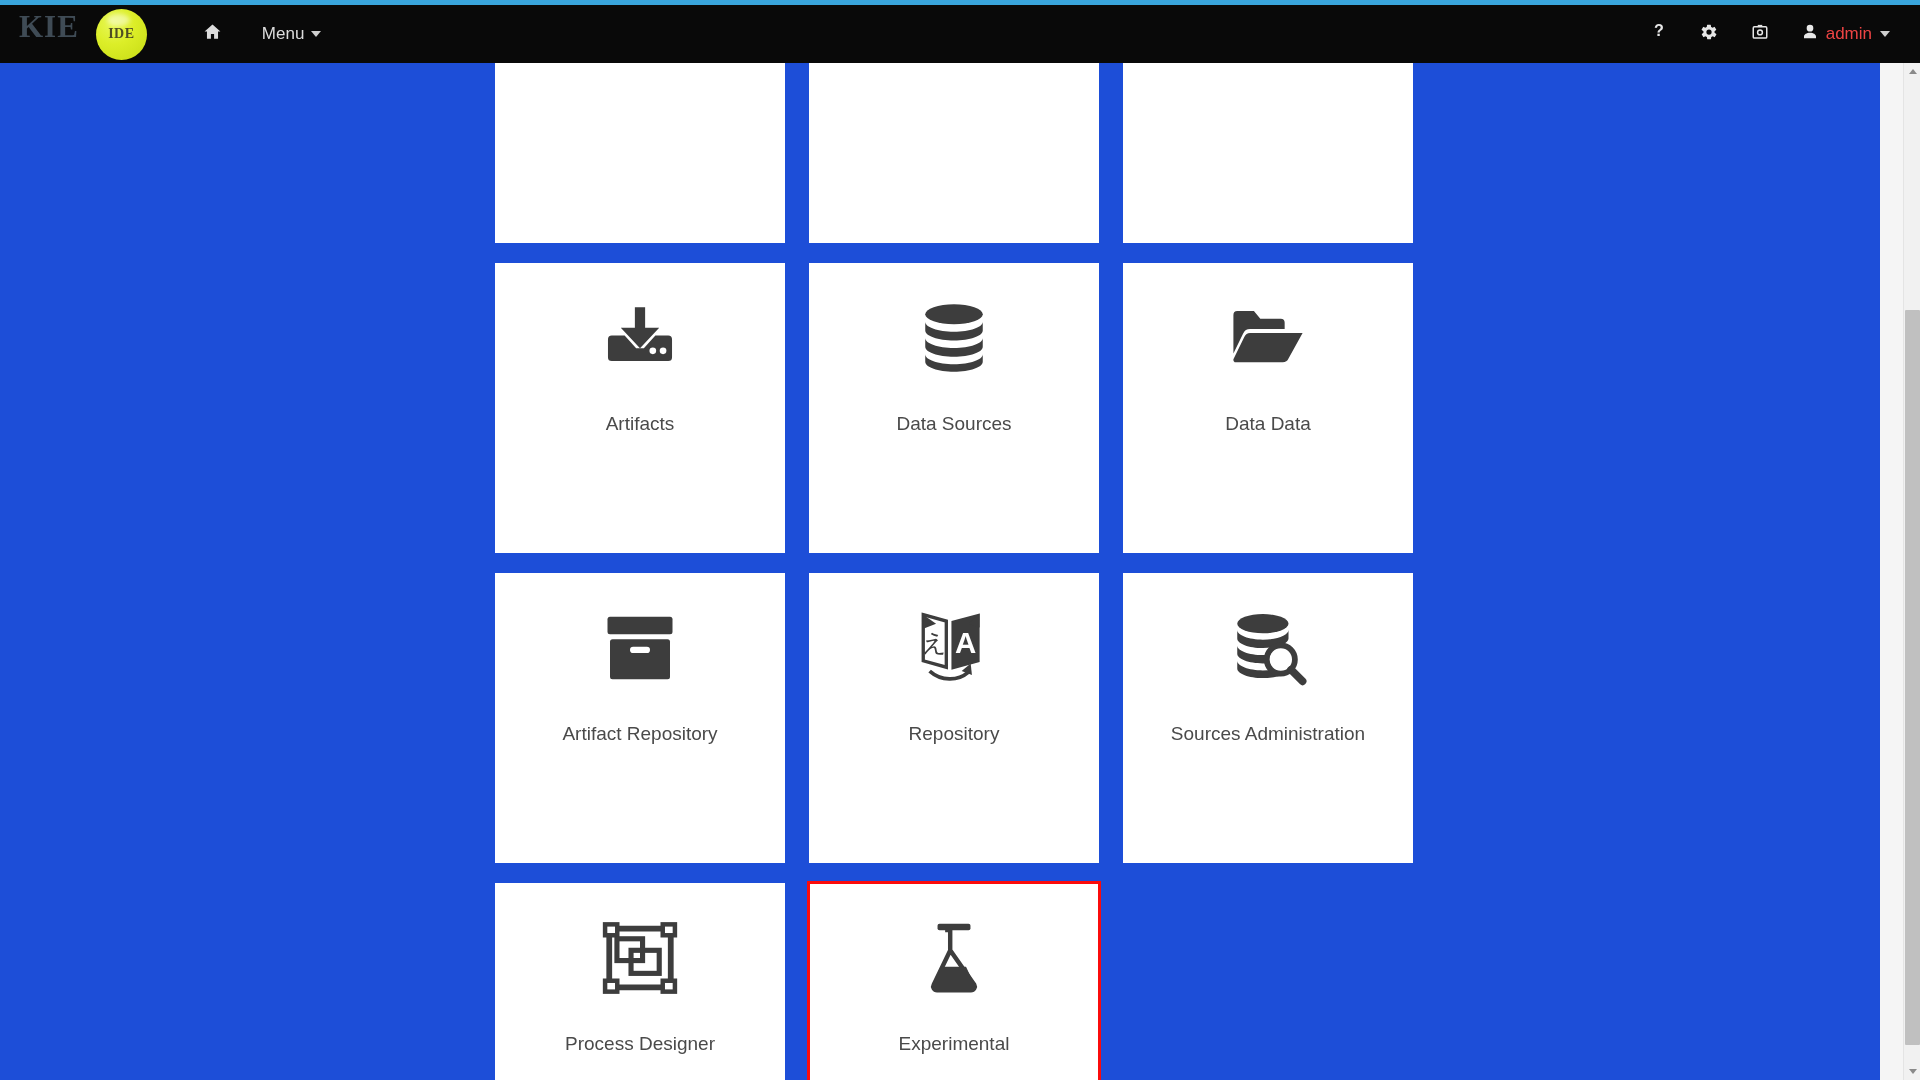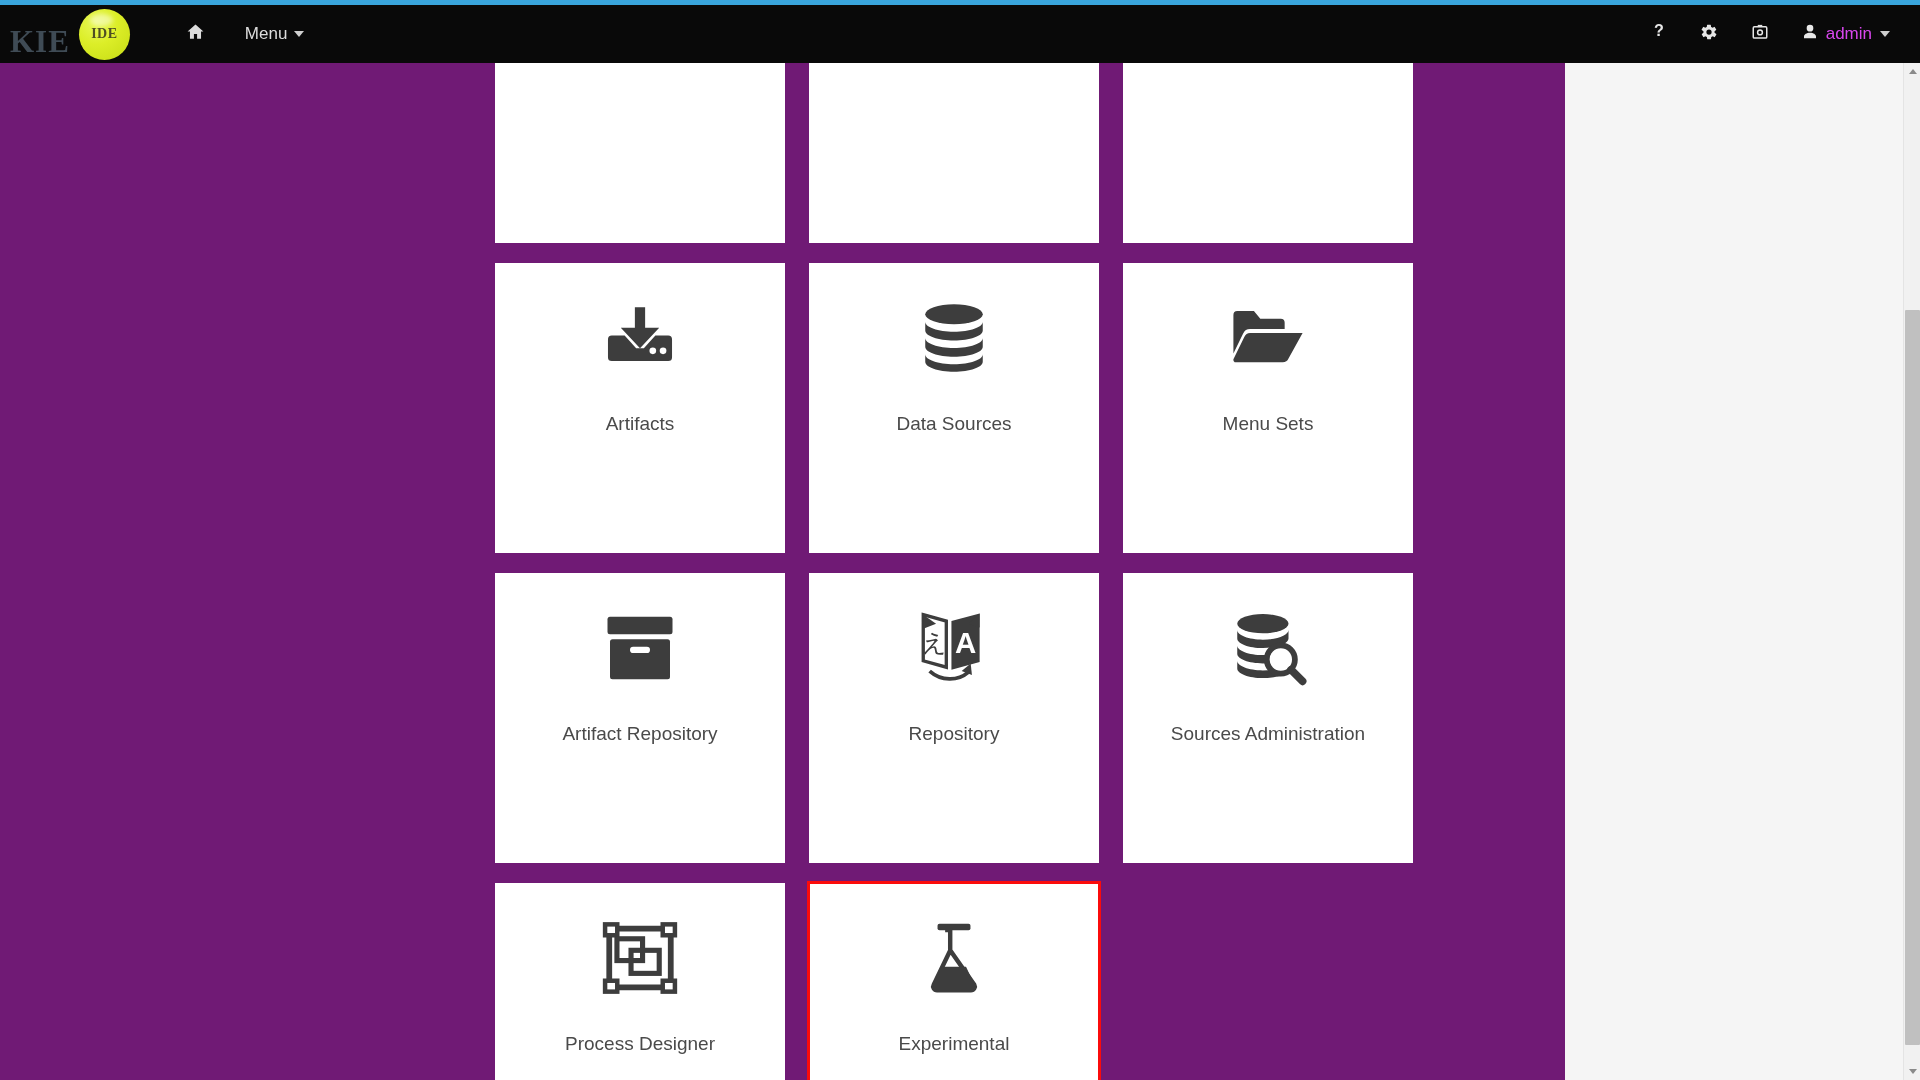--- a/index.html
+++ b/index.html
@@ -11,21 +11,21 @@
   }
 
   
   #accent-bar { width:1920px; height:5px; background:#39a5dc; }
 
   
   #masthead {
     width:1920px; height:58px; background:#090909;
     display:flex; align-items:center; position:relative;
   }
-  #brand { display:flex; align-items:flex-end; margin-left:10px; }
+  #brand { display:flex; align-items:flex-start; margin-left:19px;gap:8px; }
   #brand-kie {
     font-family:"Liberation Serif", serif;
     font-size:31px; font-weight:700; color:#3f4b55;
     letter-spacing:1px;
   }
   #brand-ide-ball {
     width:51px; height:51px; margin-left:9px; border-radius:50%;
     background:radial-gradient(circle at 34% 28%, #e8f85a 0%, #dcee28 42%, #c6db14 100%);
     display:flex; align-items:center; justify-content:center;
     position:relative;
@@ -45,24 +45,24 @@
     color:#dcdcdc; font-size:17px;
     display:flex; align-items:center; height:68px;
     padding:0 16px; cursor:pointer;
   }
   #nav-home { margin-left:42px; padding:0 14px; }
   #nav-menu { margin-left:10px; gap:7px; }
   .caret { width:0;height:0;border-left:5px solid transparent;border-right:5px solid transparent;border-top:6px solid #cfcfcf; }
 
   #masthead-right { position:absolute; right:20px; top:0; height:58px; display:flex; align-items:center; gap:5px; }
   .hdr-btn { color:#e6e6e6; font-size:17px; padding:0 14px; height:58px; display:flex; align-items:center; cursor:pointer; }
-  #user-chip { display:flex; align-items:center; gap:8px; color:#d946ef; font-size:17px; padding:0 10px 0 14px; height:58px; cursor:pointer; }
-
-  
-  #content { width:1565px; height:1017px; position:relative; background:#701a75; overflow:hidden; }
+  #user-chip { display:flex; align-items:center; gap:8px; color:#ef4444; font-size:17px; padding:0 10px 0 14px; height:58px; cursor:pointer; }
+
+  
+  #content { width:1880px; height:1017px; position:relative; background:#1d4ed8; overflow:hidden; }
 
   #grid {
     position:absolute; left:495px; top:-110px;
     width:918px;
     display:grid; grid-template-columns:repeat(3, 290px);
     column-gap:24px; row-gap:20px;
   }
 
   .tile {
     background:#ffffff; height:290px;
@@ -174,21 +174,21 @@
         </div>
         <div class="tile-label">Data Sources</div>
       </div>
       <div class="tile">
         <div class="tile-icon">
           <svg width="86" height="82" viewBox="0 0 64 64">
             <path d="M5 14a3 3 0 013-3h13l5 6h16a3 3 0 013 3v5H18a6 6 0 00-5.4 3.4L5 44z"></path>
             <path d="M18 28h41L48 48a5 5 0 01-4.5 3H7a2 2 0 01-1.8-2.9L13.6 31A5 5 0 0118 28z"></path>
           </svg>
         </div>
-        <div class="tile-label">Menu Sets</div>
+        <div class="tile-label">Data Data</div>
       </div>
       <div class="tile">
         <div class="tile-icon">
           <svg width="80" height="78" viewBox="0 0 64 62">
             <rect x="6" y="6" width="52" height="14" rx="2"></rect>
             <path d="M10 24h44a2 2 0 012 2v28a2 2 0 01-2 2H10a2 2 0 01-2-2V26a2 2 0 012-2z"></path>
             <rect x="24" y="30" width="16" height="5" rx="2.5" fill="#fff"></rect>
           </svg>
         </div>
         <div class="tile-label">Artifact Repository</div>

